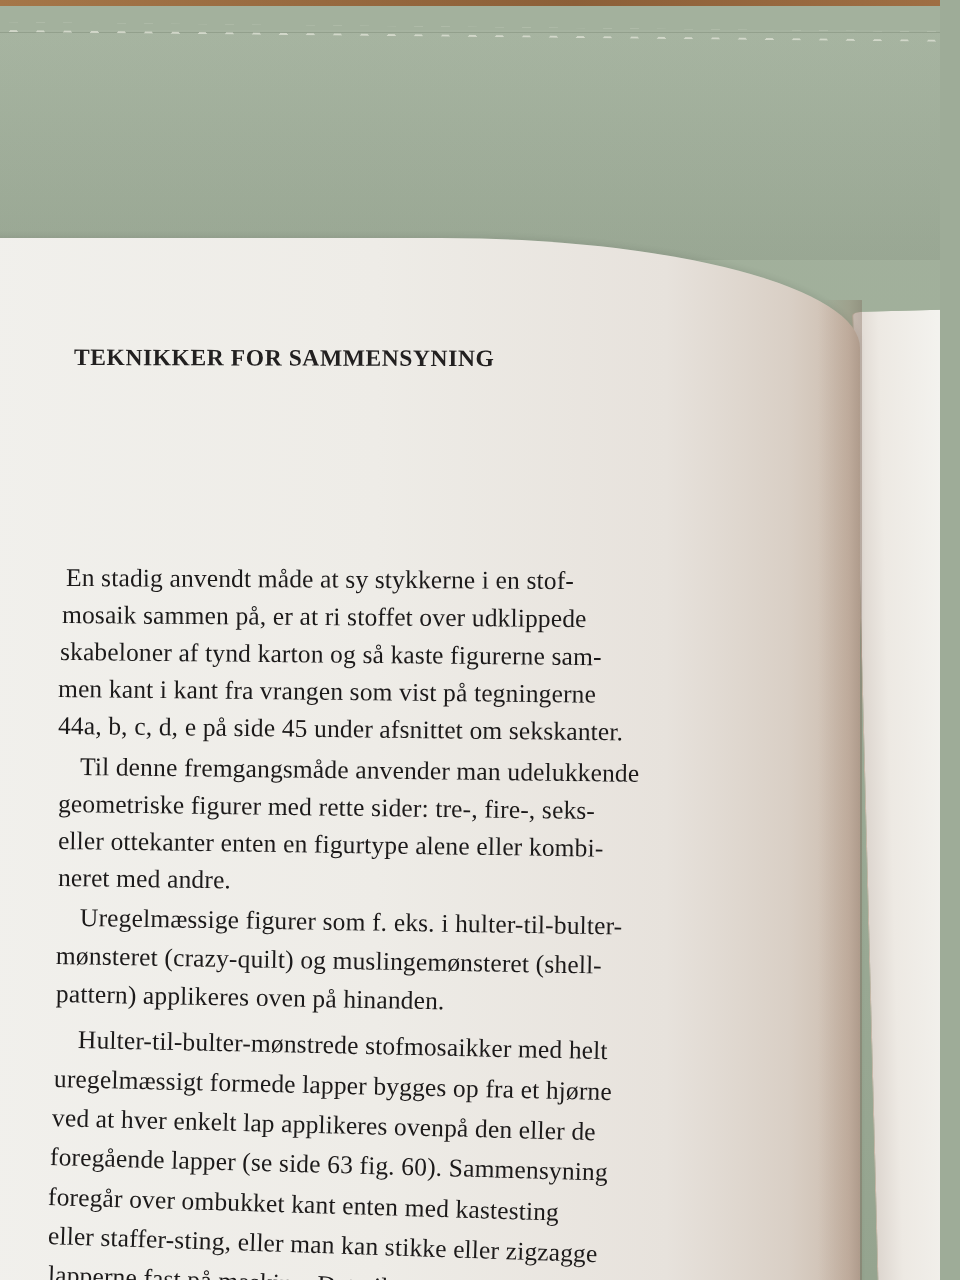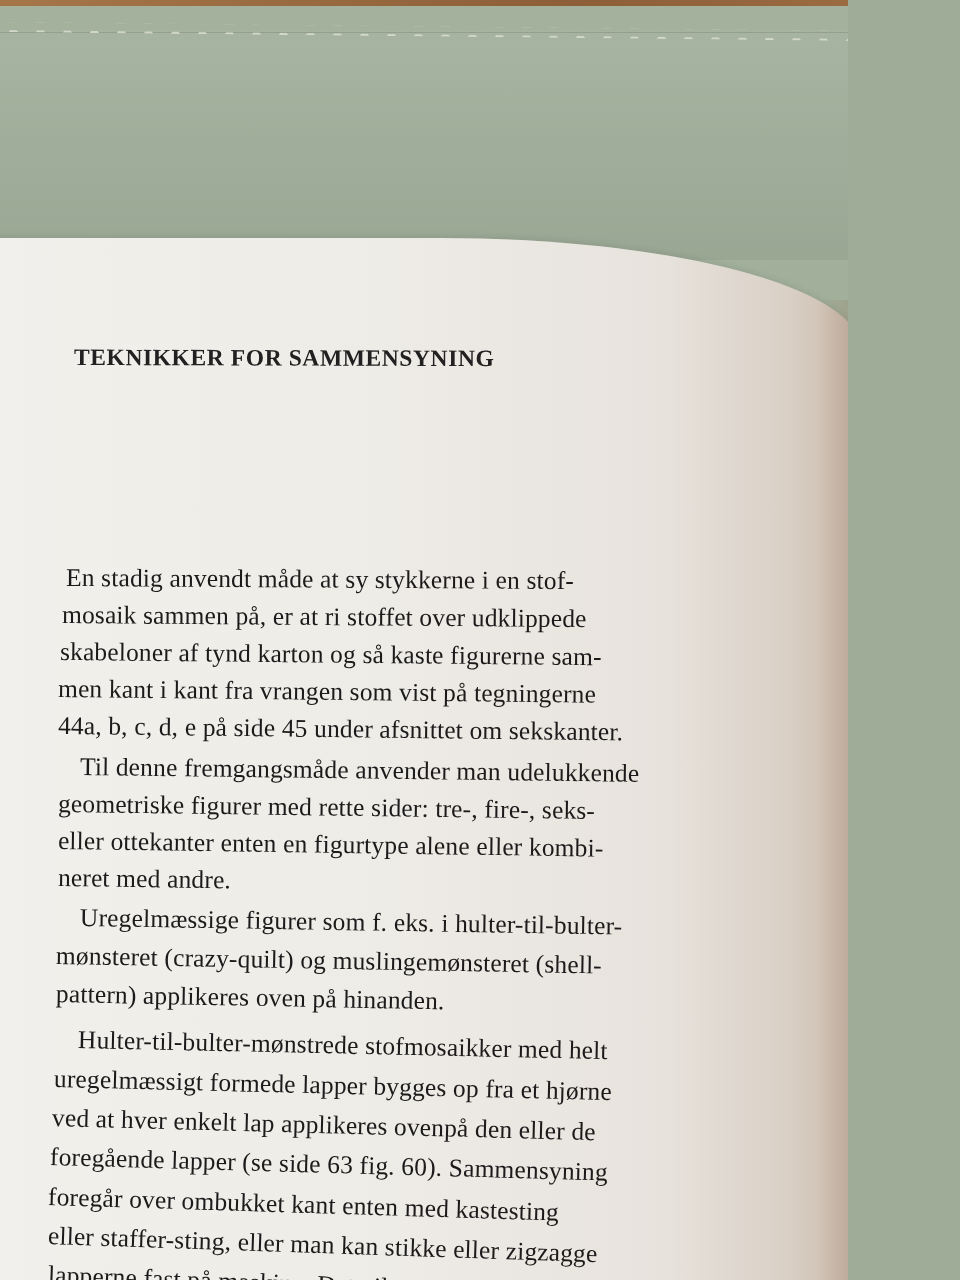--- a/index.html
+++ b/index.html
@@ -5,21 +5,21 @@
     html, body {
       margin: 0;
       padding: 0;
       width: 960px;
       height: 1280px;
       overflow: hidden;
       background: #9eac98;
     }
     .scene {
       position: relative;
-      width: 848px;
+      width: 940px;
       height: 1280px;
       overflow: hidden;
       background: linear-gradient(180deg, #a4b29e 0%, #9fae99 40%, #95a48f 100%);
     }
     .table-edge {
       position: absolute;
       left: 0; top: 0;
       width: 960px; height: 8px;
       background: linear-gradient(90deg, #a57648, #8c5f38 60%, #a06f44);
     }

